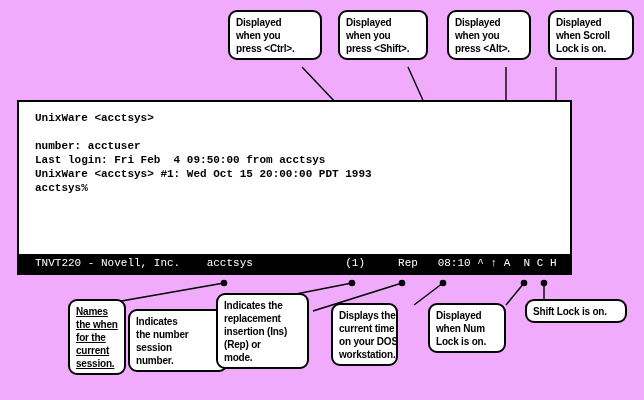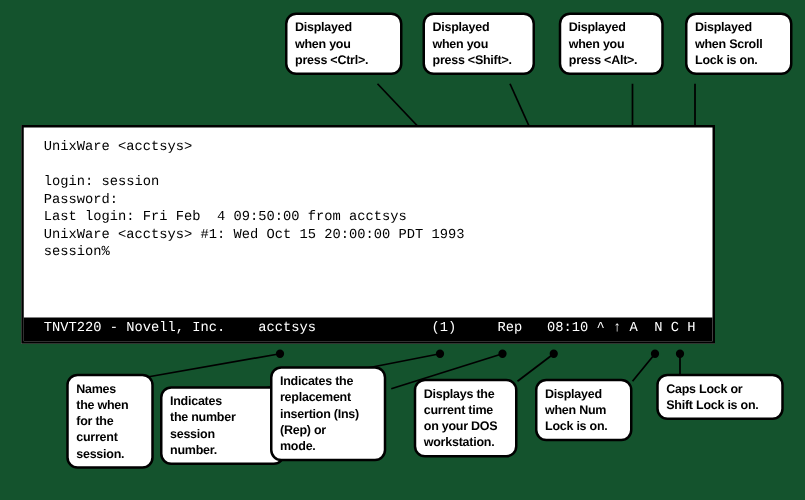--- a/index.html
+++ b/index.html
@@ -4,21 +4,21 @@
 <style>
   html, body {
     margin: 0;
     padding: 0;
     background: #ffffff;
   }
   #page {
     position: relative;
     width: 644px;
     height: 400px;
-    background: #14532d;
+    background: #f0abfc;
     overflow: hidden;
     font-family: "Liberation Sans", sans-serif;
   }
 
   
   .callout {
     position: absolute;
     box-sizing: border-box;
     border: 2px solid #000000;
     border-radius: 9px;
@@ -53,20 +53,21 @@
     border: 2px solid #000000;
     background: #ffffff;
     z-index: 3;
   }
   #term-screen {
     position: absolute;
     left: 0; top: 0; right: 0;
     height: 152px;
     padding: 9px 0 12px 16px;
     box-sizing: border-box;
+    font-weight: bold;
   }
   .term-line {
     font-family: "Liberation Mono", "DejaVu Sans Mono", monospace;
     font-size: 11px;
     line-height: 14px;
     color: #000000;
     white-space: pre;
     height: 14px;
   }
   #term-status {
@@ -149,30 +150,29 @@
   <div class="callout" style="left:548px; top:10px; width:86px;">
     <span class="line">Displayed</span>
     <span class="line">when Scroll</span>
     <span class="line">Lock is on.</span>
   </div>
 
   <div id="terminal">
     <div id="term-screen">
       <div class="term-line">UnixWare &lt;acctsys&gt;</div>
       <div class="term-line"></div>
-      <div class="term-line">login: session</div>
-      <div class="term-line">Password:</div>
+      <div class="term-line">number: acctuser</div>
       <div class="term-line">Last login: Fri Feb  4 09:50:00 from acctsys</div>
       <div class="term-line">UnixWare &lt;acctsys&gt; #1: Wed Oct 15 20:00:00 PDT 1993</div>
-      <div class="term-line">session%</div>
+      <div class="term-line">acctsys%</div>
     </div>
     <div id="term-status">TNVT220 - Novell, Inc.    acctsys              (1)     Rep   08:10 ^ ↑ A  N C H</div>
   </div>
 
-  <div class="callout" style="left:53px; top:299px; width:70px;">
+  <div class="callout" style="left:68px; top:299px; width:58px;text-decoration:underline;">
     <span class="line">Names</span>
     <span class="line">the when</span>
     <span class="line">for the</span>
     <span class="line">current</span>
     <span class="line">session.</span>
   </div>
 
   <div class="callout" style="left:128px; top:309px; width:100px;">
     <span class="line">Indicates</span>
     <span class="line">the number</span>
@@ -181,31 +181,30 @@
   </div>
 
   <div class="callout" style="left:216px; top:293px; width:93px;">
     <span class="line">Indicates the</span>
     <span class="line">replacement</span>
     <span class="line">insertion (Ins)</span>
     <span class="line">(Rep) or</span>
     <span class="line">mode.</span>
   </div>
 
-  <div class="callout" style="left:331px; top:303px; width:83px;">
+  <div class="callout" style="left:331px; top:303px; width:67px;">
     <span class="line">Displays the</span>
     <span class="line">current time</span>
     <span class="line">on your DOS</span>
     <span class="line">workstation.</span>
   </div>
 
   <div class="callout" style="left:428px; top:303px; width:78px;">
     <span class="line">Displayed</span>
     <span class="line">when Num</span>
     <span class="line">Lock is on.</span>
   </div>
 
   <div class="callout" style="left:525px; top:299px; width:102px;">
-    <span class="line">Caps Lock or</span>
     <span class="line">Shift Lock is on.</span>
   </div>
 
 </div>
 
 </body></html>

